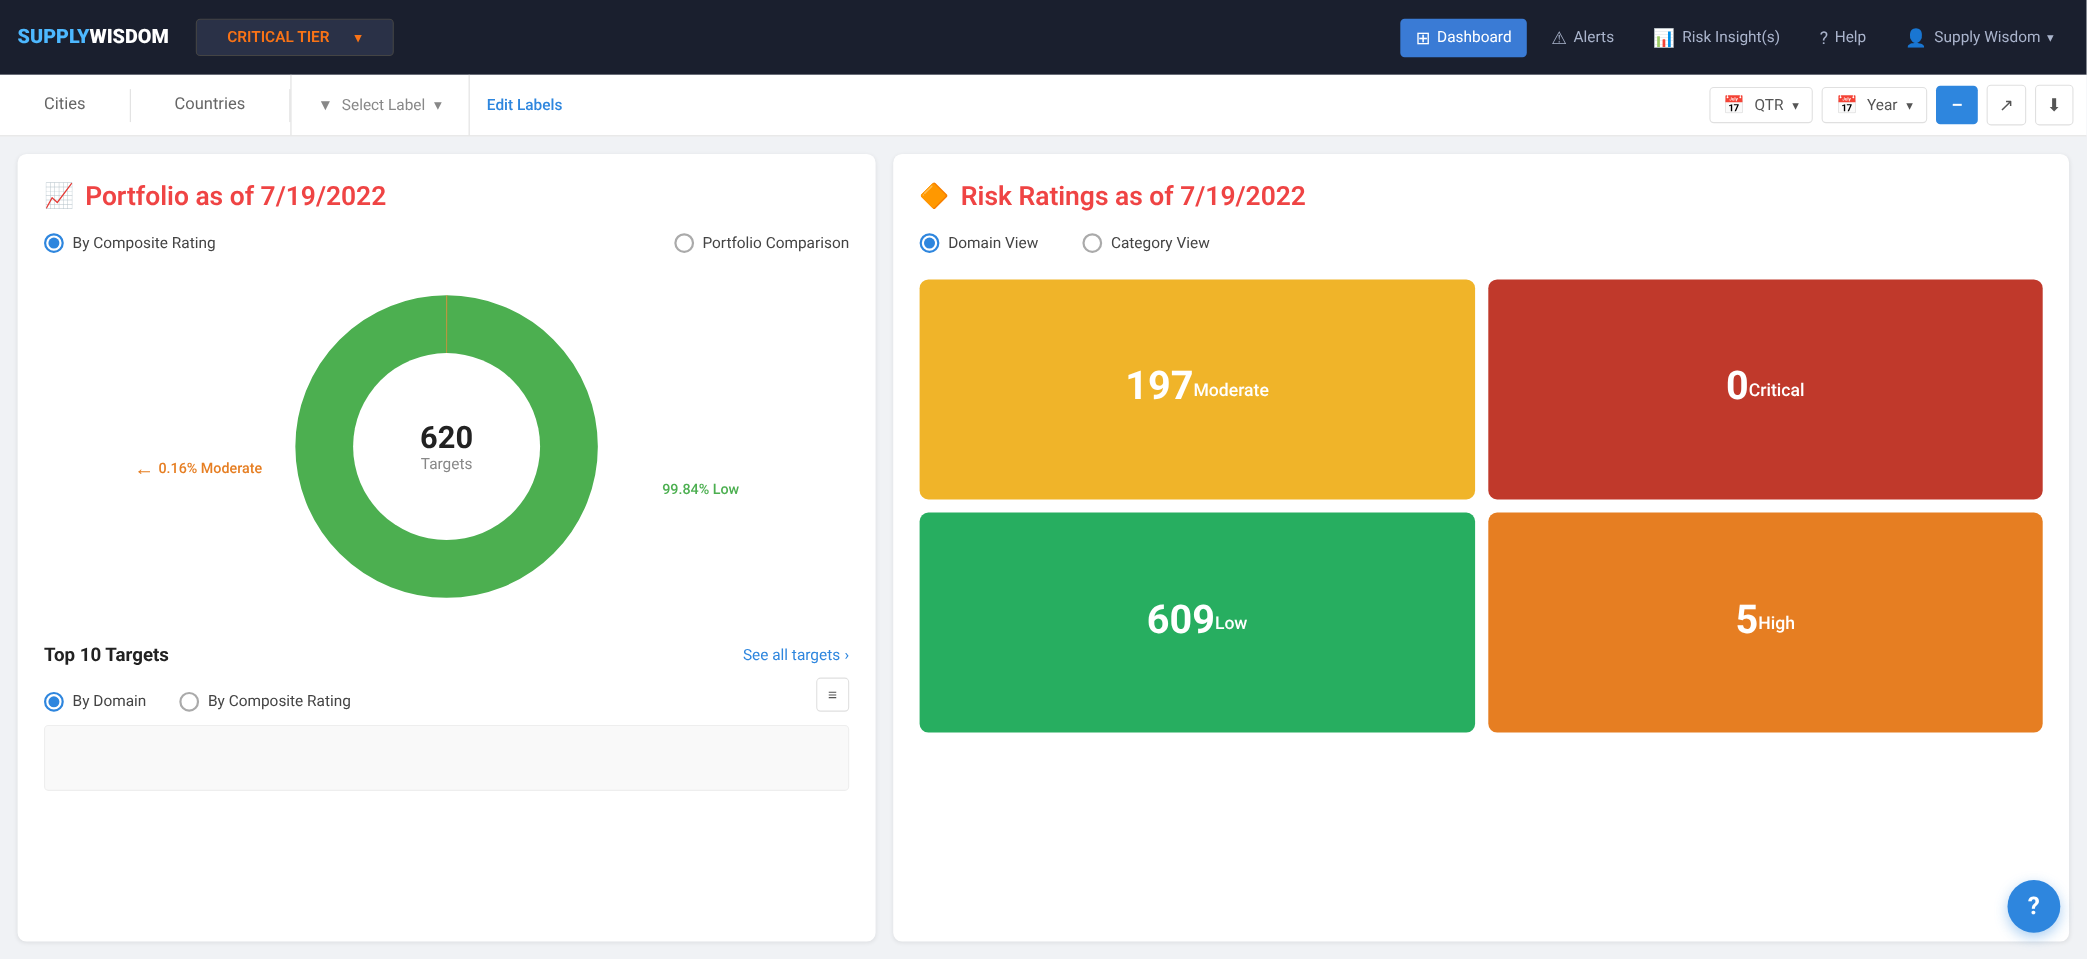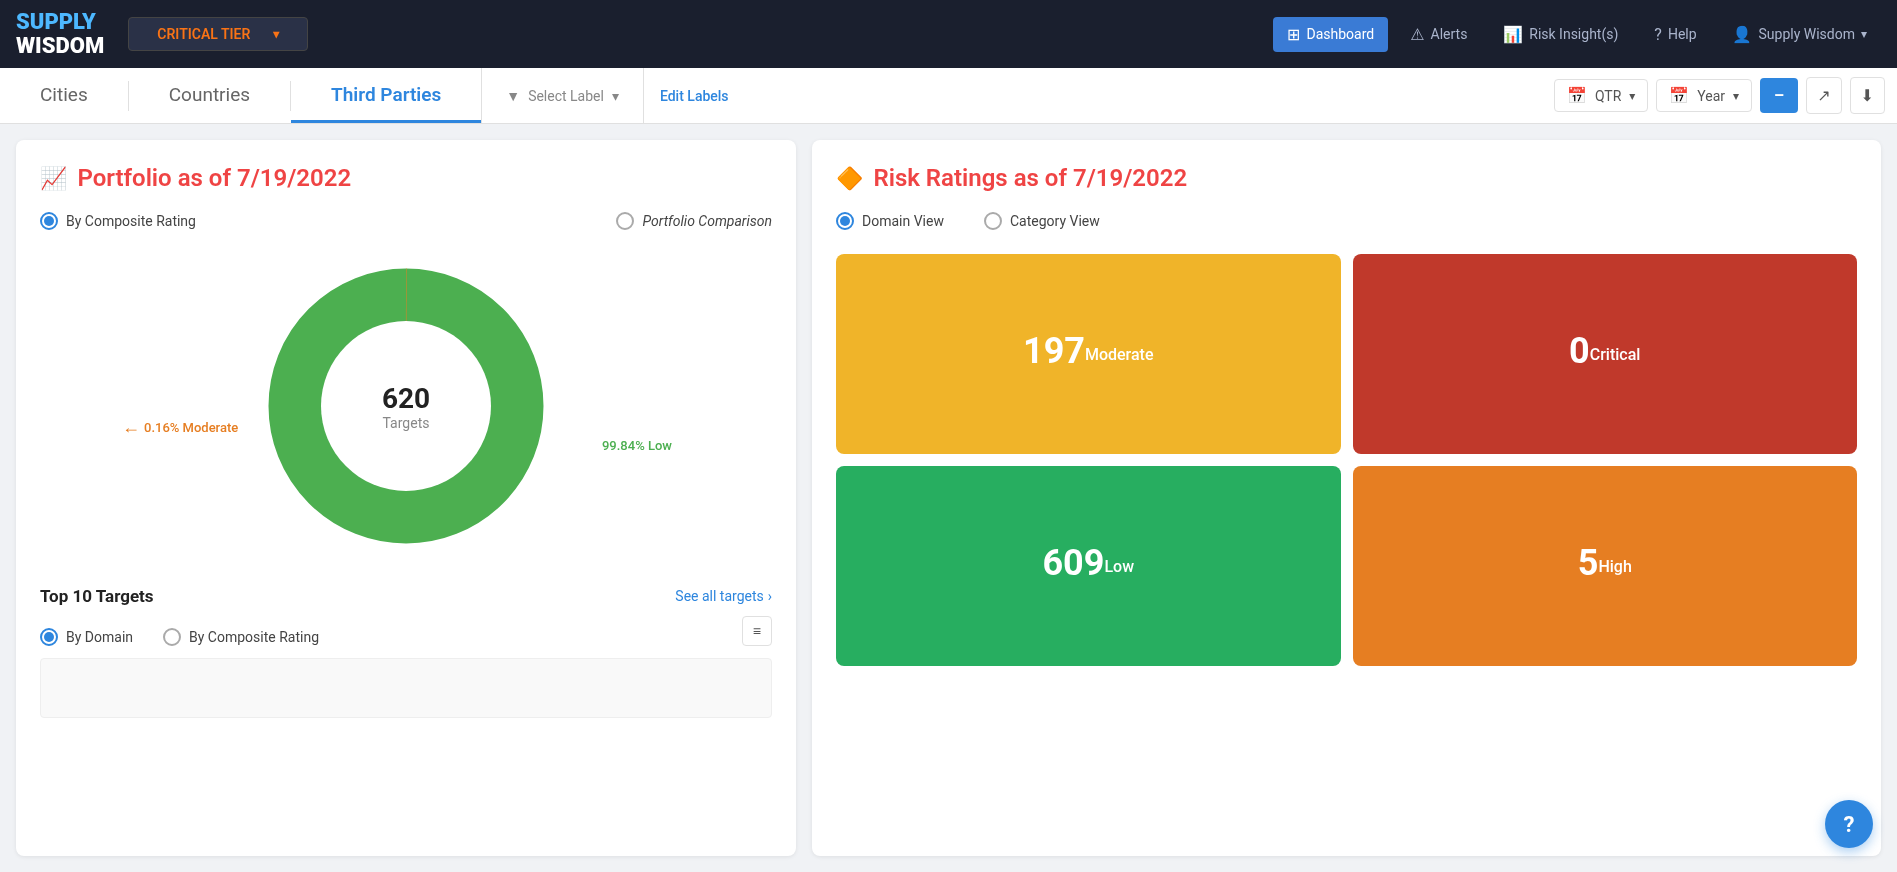--- a/index.html
+++ b/index.html
@@ -9,24 +9,24 @@
     .navbar {
       background: #1a1f2e;
       display: flex;
       align-items: center;
       height: 68px;
       padding: 0 16px;
       gap: 16px;
     }
     .logo-area {
       display: flex;
-      flex-direction: column;
+      flex-direction: row;
       color: white;
       font-weight: 900;
-      font-size: 22px;
+      font-size: 18px;
       line-height: 1.1;
       margin-right: 8px;
     }
     .logo-supply { color: #4db8ff; }
     .logo-wisdom { color: white; }
     .tier-dropdown {
       background: #2a3147;
       border: 1px solid #444;
       color: #f97316;
       padding: 8px 28px;
@@ -71,21 +71,21 @@
       border-bottom: 1px solid #e0e0e0;
       padding: 0 0;
       height: 56px;
       gap: 0;
     }
     .tab {
       padding: 0 40px;
       height: 100%;
       display: flex;
       align-items: center;
-      font-size: 19px;
+      font-size: 15px;
       color: #666;
       cursor: pointer;
       border-bottom: 3px solid transparent;
       white-space: nowrap;
     }
     .tab.active {
       color: #2e86de;
       border-bottom: 3px solid #2e86de;
       font-weight: 600;
     }
@@ -365,23 +365,20 @@
 
 <div class="tab-bar">
   <div class="tab">
     <span>Cities</span>
   </div>
   <div class="tab-divider"></div>
   <div class="tab">
     <span>Countries</span>
   </div>
   <div class="tab-divider"></div>
-  <div class="tab active">
-    <span>Third Parties</span>
-  </div>
 
   <div class="select-label-wrapper">
     <button class="select-label-btn">
       <span>▼</span>
       <span>Select Label</span>
       <span>▾</span>
     </button>
   </div>
 
   <button class="edit-labels-btn">
@@ -416,21 +413,21 @@
   <div class="left-panel">
     <div class="panel-header">
       <span class="trend-icon">📈</span>
       <span class="panel-title">Portfolio as of 7/19/2022</span>
     </div>
     <div class="radio-row">
       <div class="radio-opt">
         <div class="radio-circle filled"></div>
         <span>By Composite Rating</span>
       </div>
-      <div class="radio-opt" style="margin-left:auto;font-style:italic;">
+      <div class="radio-opt" style="margin-left:auto;">
         <div class="radio-circle empty"></div>
         <span>Portfolio Comparison</span>
       </div>
     </div>
 
     <div class="donut-container">
       <svg class="donut-svg" width="280" height="280" viewBox="0 0 280 280">
 
         <circle cx="140" cy="140" r="110" fill="none" stroke="#4caf50" stroke-width="55" stroke-dasharray="690.7 0.6" stroke-dashoffset="0" transform="rotate(-90 140 140)"></circle>
 

